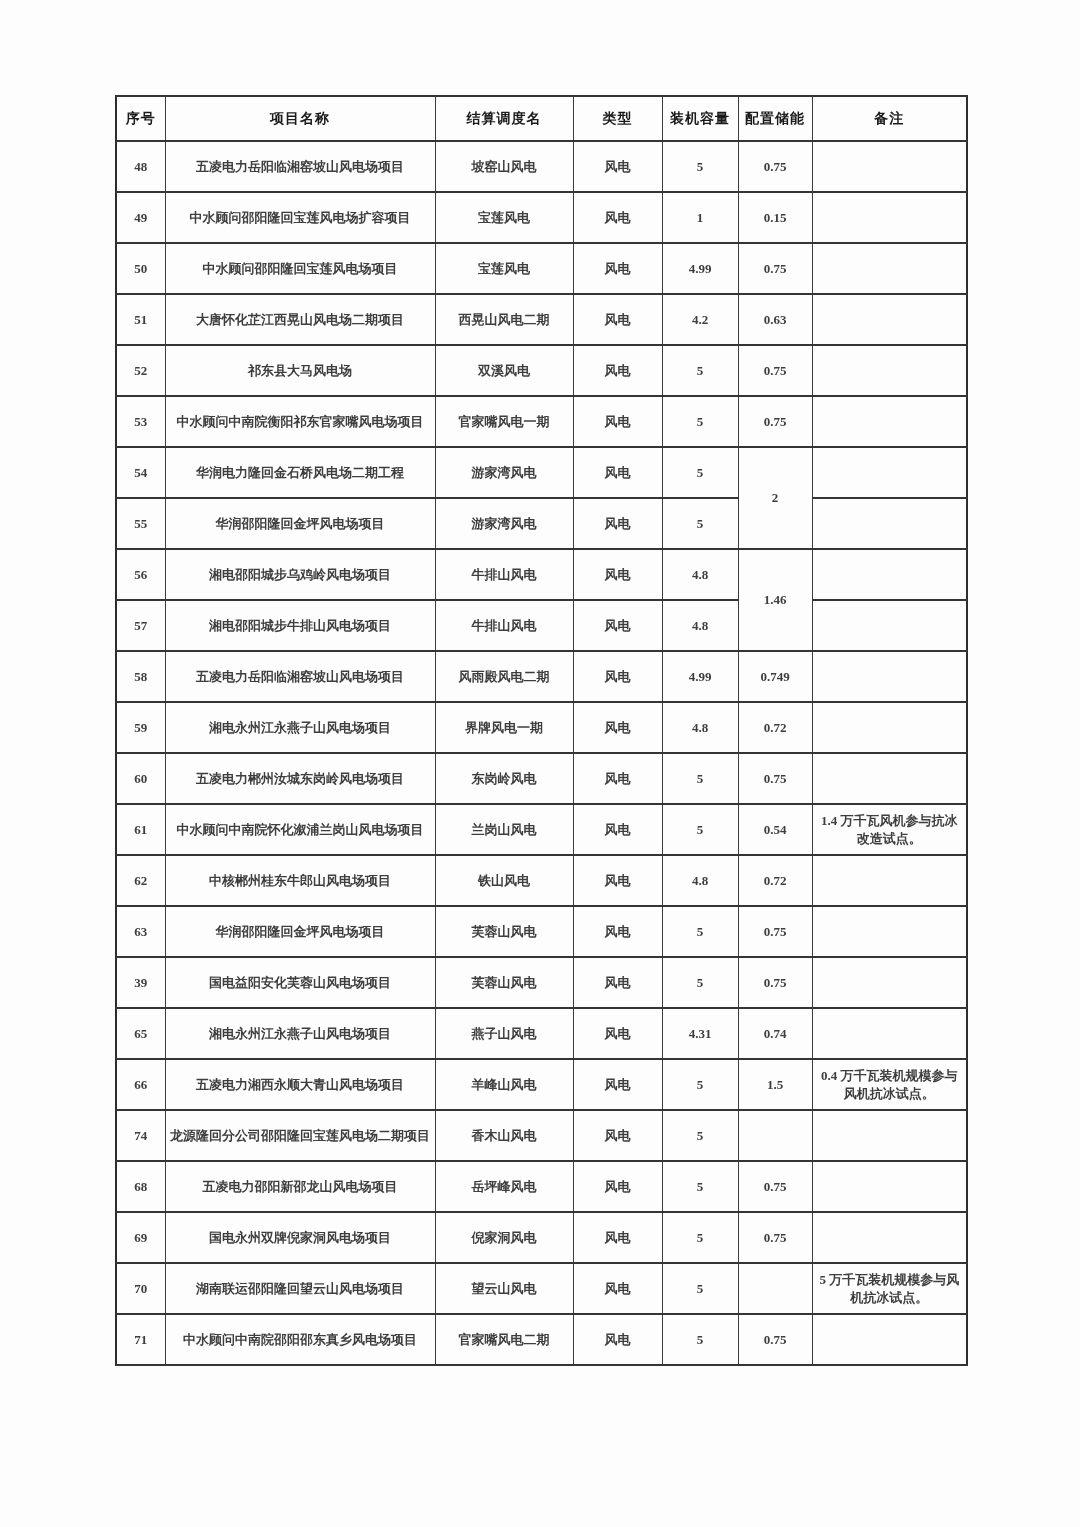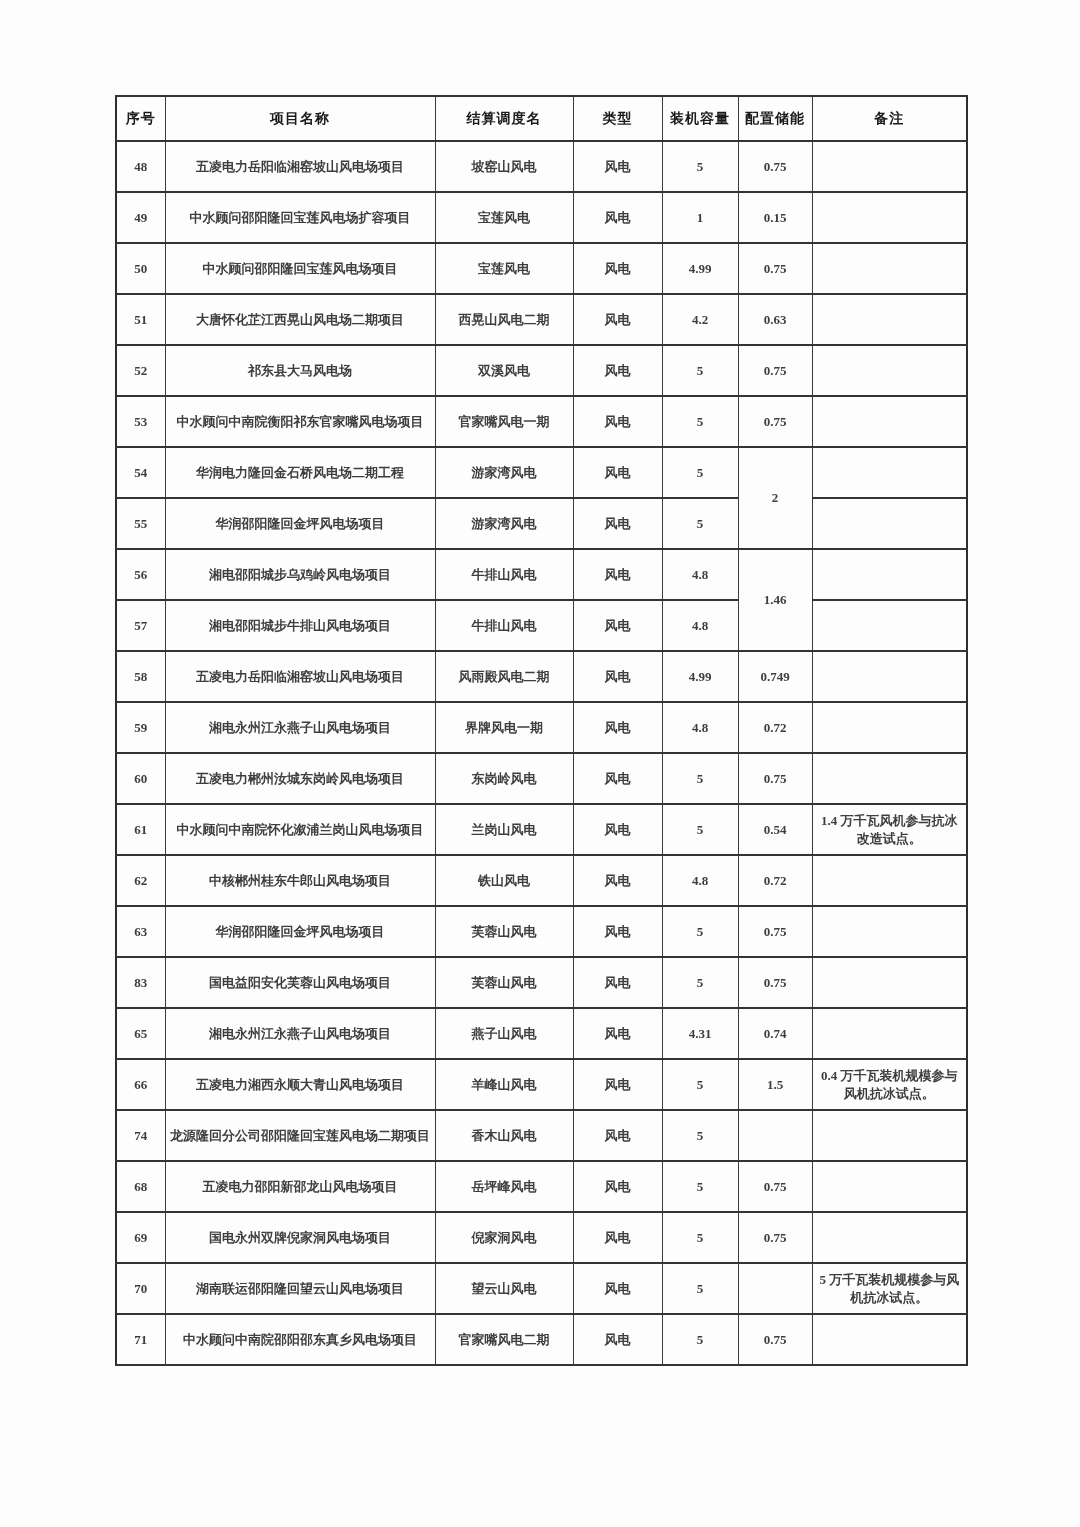--- a/index.html
+++ b/index.html
@@ -251,21 +251,21 @@
         <td class="c-no">63</td>
         <td class="c-name">华润邵阳隆回金坪风电场项目</td>
         <td class="c-disp">芙蓉山风电</td>
         <td class="c-type">风电</td>
         <td class="c-cap">5</td>
         <td class="c-sto">0.75</td>
         <td class="c-rem"></td>
       </tr>
 
       <tr>
-        <td class="c-no">83</td>
+        <td class="c-no">39</td>
         <td class="c-name">国电益阳安化芙蓉山风电场项目</td>
         <td class="c-disp">芙蓉山风电</td>
         <td class="c-type">风电</td>
         <td class="c-cap">5</td>
         <td class="c-sto">0.75</td>
         <td class="c-rem"></td>
       </tr>
 
       <tr>
         <td class="c-no">65</td>

